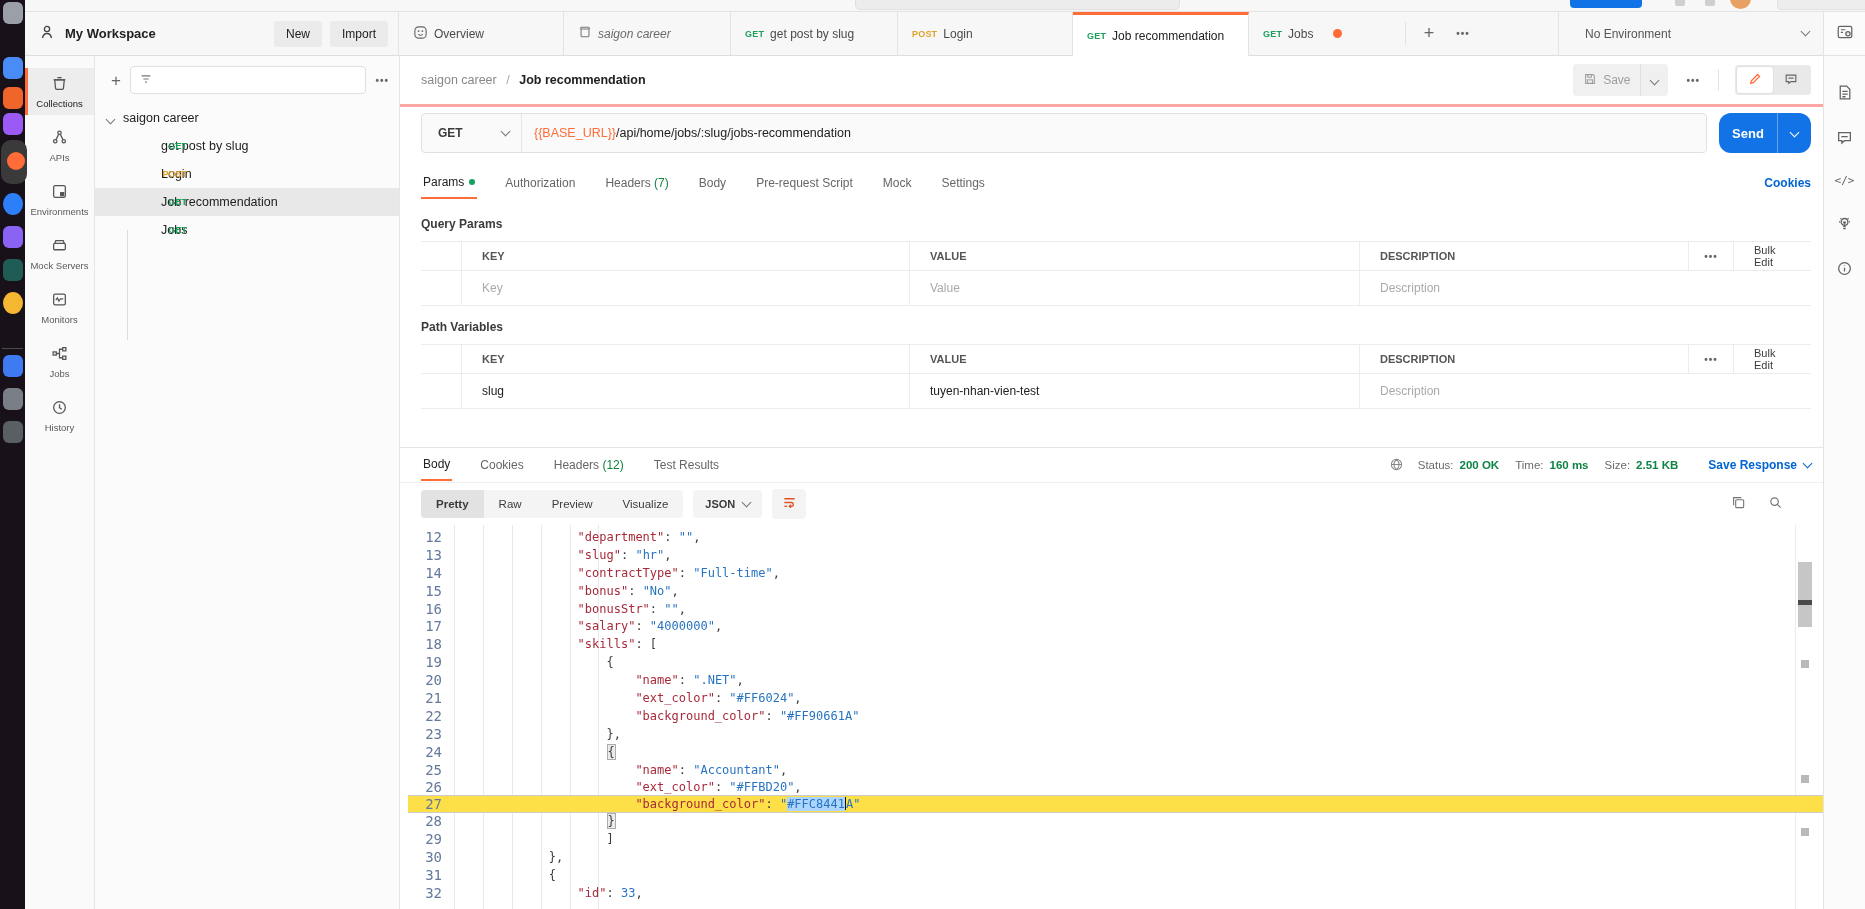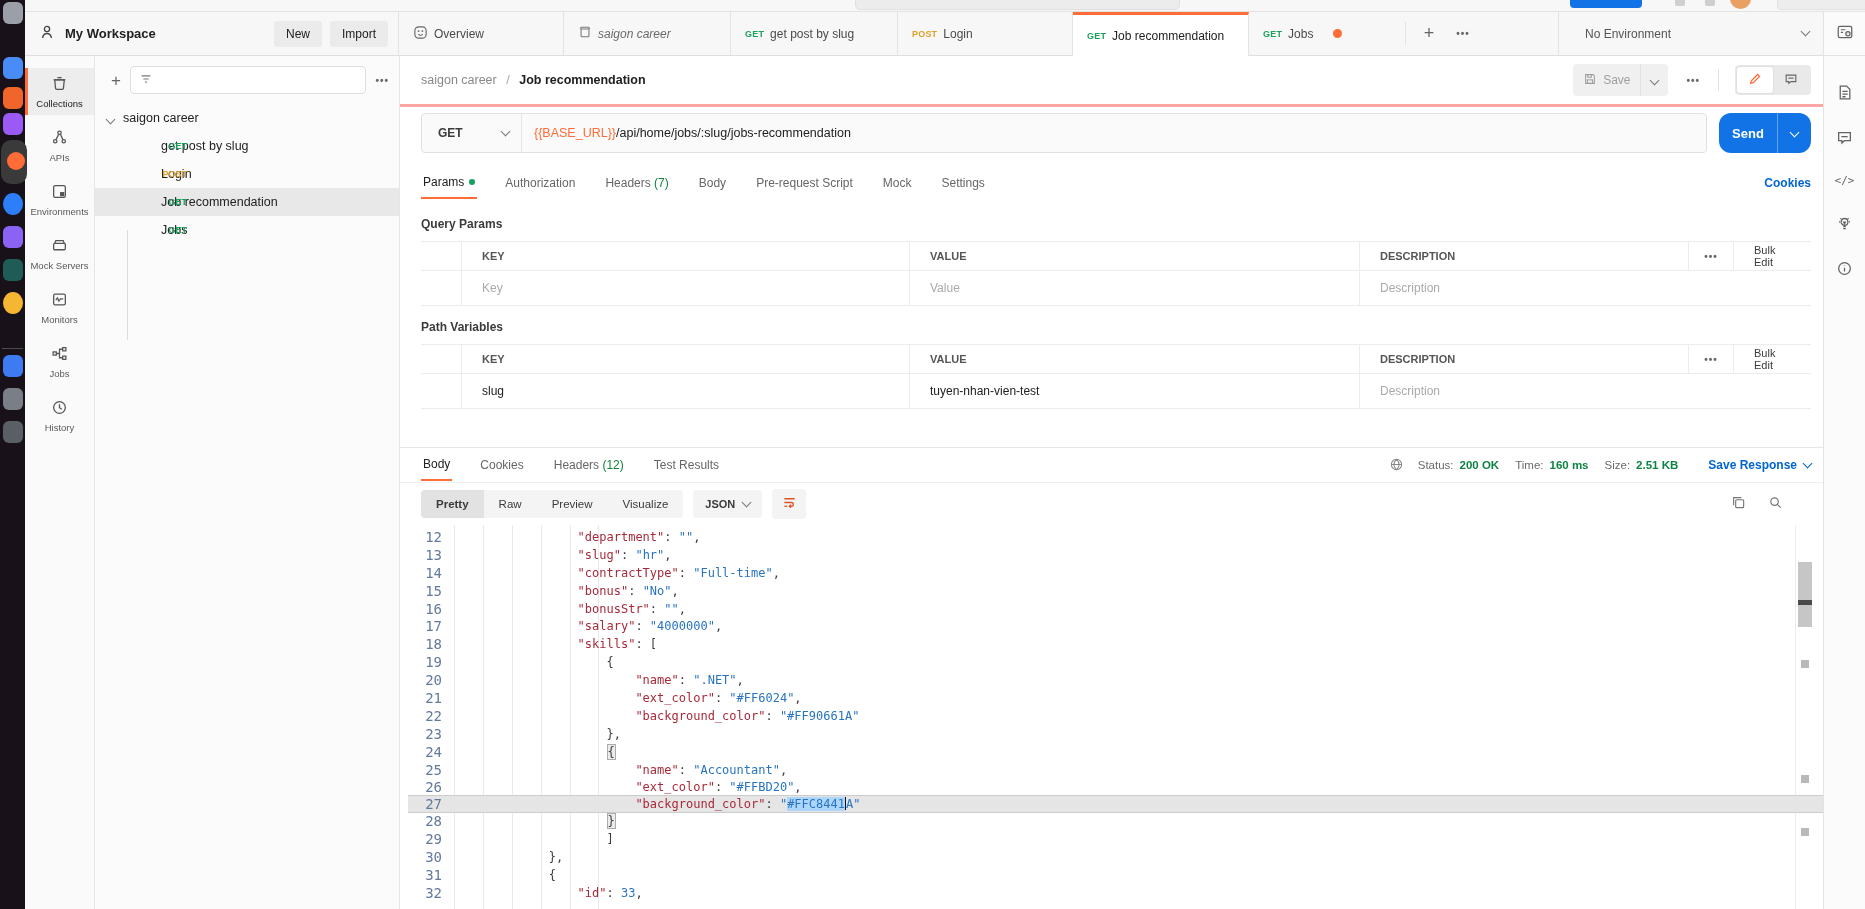--- a/index.html
+++ b/index.html
@@ -148,21 +148,21 @@
   .guide{position:absolute;top:0;bottom:0;width:1px;background:#E9E9E9}
   .code-line{display:flex;height:17.9px;align-items:center;position:relative}
   .code-line .ln{width:40px;text-align:right;padding-right:6px;color:#64799B;flex-shrink:0;font-size:14px}
   .code-text{white-space:pre;padding-left:14px;color:#3b3b3b}
   .tk-k{color:#A82A3A}
   .tk-s,.tk-n,.tk-sel{color:#2874C1}
   .tk-p{color:#3b3b3b}
   .tk-b{border:1px solid #ABABAB;background:#EBEBEB}
   .tk-sel{background:#ADD6FF}
   .cursor{display:inline-block;width:0;border-left:1.6px solid #111;height:13px;vertical-align:-2px}
-  .code-line.current{border-top:1px solid #CCC;border-bottom:1px solid #CCC;margin-top:-1px;margin-bottom:-1px;z-index:2;background:#e5e5e5}
+  .code-line.current{border-top:1px solid #CCC;border-bottom:1px solid #CCC;margin-top:-1px;margin-bottom:-1px;z-index:2;background:#fde047}
   .vscroll{position:absolute;right:11px;top:0;bottom:0;width:14px}
   .vthumb{position:absolute;right:0;width:14px;height:65px;top:37px;background:#C6C6C6}
   .vthumb .band{position:absolute;top:38px;left:0;right:0;height:5px;background:#4A4A4A}
   .vmark{position:absolute;right:3px;width:8px;height:8px;background:#B9B9B9}
   .scroll-edge{position:absolute;right:27px;top:0;bottom:0;width:1px;background:#ECECEC}
 </style>
 </head>
 <body>
 
 <div class="screen">

